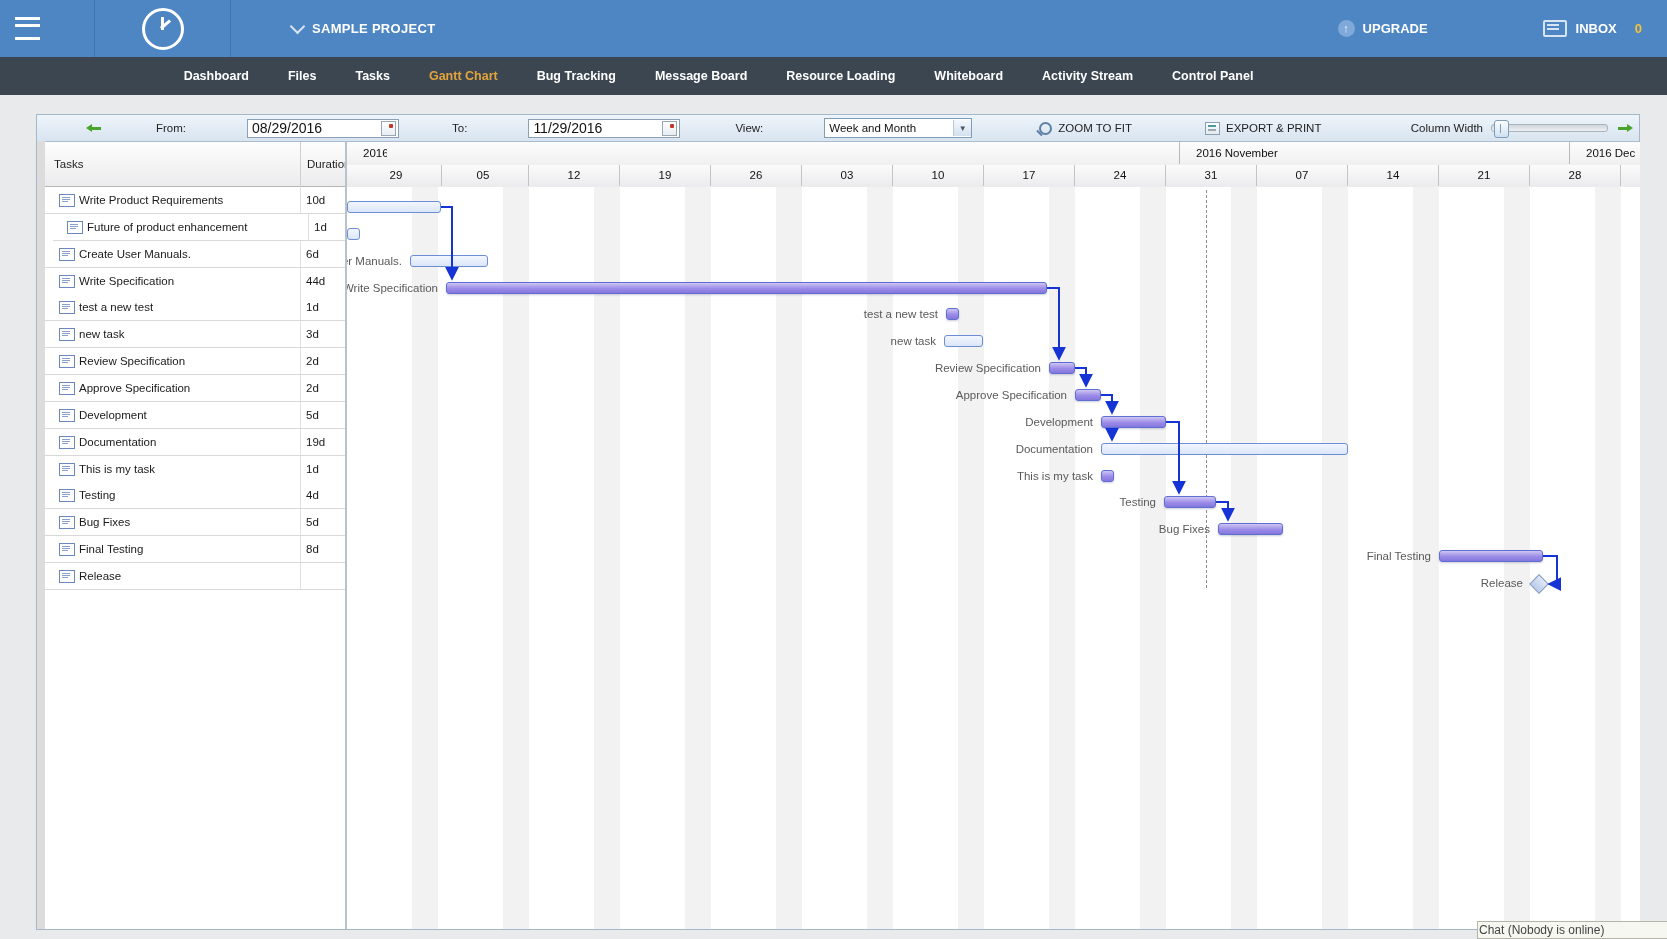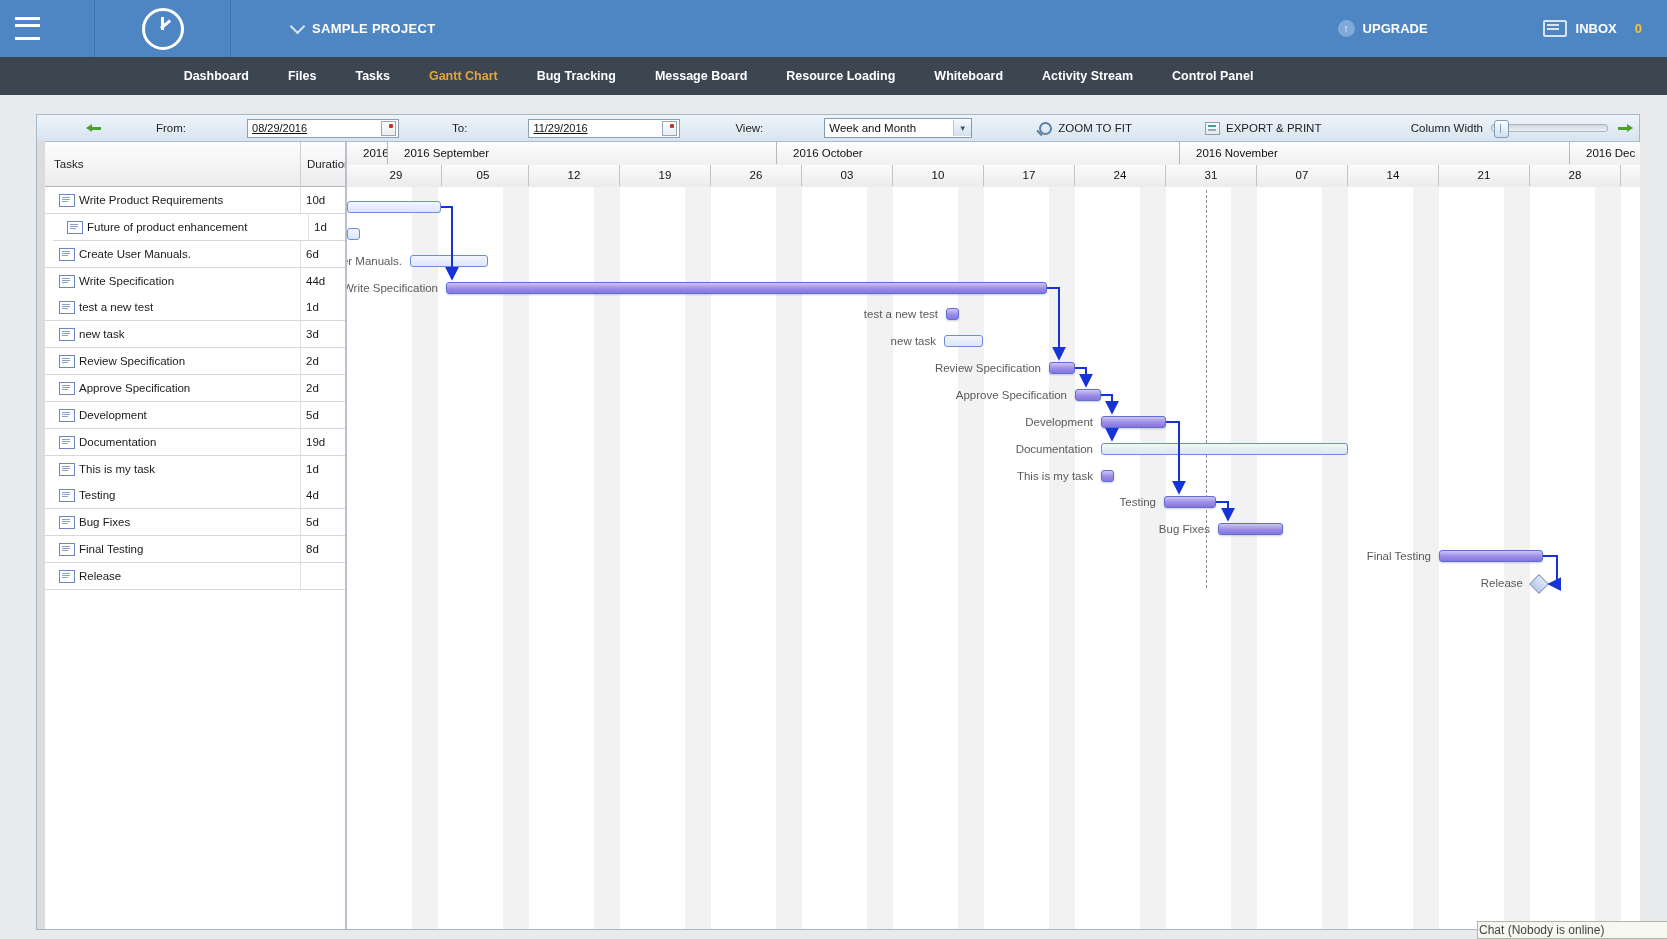--- a/index.html
+++ b/index.html
@@ -40,21 +40,21 @@
   
   #toolbar{left:37px;top:115px;width:1602px;height:26px;background:linear-gradient(#eef4fa,#d8e4f0);border-bottom:1px solid #aabccd;display:flex;align-items:center;font-size:11.5px;color:#222;}
   .garrow{width:15px;height:9px;position:relative;cursor:pointer;}
   .garrow .shaft{position:absolute;top:3px;width:10px;height:3px;background:#4aa42a;}
   .garrow.left .shaft{left:5px}.garrow.right .shaft{left:0}
   .garrow .tip{position:absolute;top:0;width:0;height:0;border-top:4.5px solid transparent;border-bottom:4.5px solid transparent;}
   .garrow.left .tip{left:0;border-right:6px solid #4aa42a;}
   .garrow.right .tip{right:0;border-left:6px solid #4aa42a;}
   #toolbar .lbl{margin:0 22px;}
   .datebox{display:flex;align-items:center;background:#fff;border:1px solid #8aa0b4;height:17px;width:146px;padding:0 2px;}
-  .datebox input{border:none;outline:none;flex:1;font-size:11px;font-family:"Liberation Sans",sans-serif;color:#111;width:100px;background:transparent;text-decoration:underline;}
+  .datebox input{border:none;outline:none;flex:1;font-size:14px;font-family:"Liberation Sans",sans-serif;color:#111;width:100px;background:transparent;}
   .calbtn{width:13px;height:13px;border:1px solid #9aa7b4;background:linear-gradient(#fff,#e8edf2);position:relative;cursor:pointer;flex:none;}
   .calbtn:after{content:"";position:absolute;right:2px;top:2px;width:4px;height:4px;background:#c0392b;border-radius:1px;}
   #view-select{display:flex;align-items:center;background:#fff;border:1px solid #7f9db9;height:18px;width:146px;cursor:pointer;}
   #view-select .val{flex:1;padding-left:4px;font-size:11.5px;color:#111;white-space:nowrap;}
   #view-select .dd{width:17px;height:16px;border-left:1px solid #b9c9d9;background:linear-gradient(#f4f8fc,#d3e0ee);display:flex;align-items:center;justify-content:center;font-size:8px;color:#44576b;}
   .tool-btn{display:flex;align-items:center;cursor:pointer;margin-left:28px;font-size:11.5px;color:#222;}
   .mag{width:9px;height:9px;border:2px solid #5b7fa6;border-radius:50%;position:relative;margin-right:6px;}
   .mag:after{content:"";position:absolute;left:-5px;top:8px;width:7px;height:2px;background:#5b7fa6;transform:rotate(45deg);}
   .doc-ic{width:13px;height:11px;background:linear-gradient(#fdfdfd,#e4e9ee);border:1px solid #8ba0b2;margin-right:6px;position:relative;}
   .doc-ic:before{content:"";position:absolute;left:2px;top:2px;width:8px;height:2px;background:#4a9a9a;}
@@ -291,22 +291,20 @@
         <div class="vline"></div>
         <div class="ticon"></div>
         <div class="tname">Release</div>
         <div class="tdur"></div>
       </div>
     </div>
   <div id="splitter" class="abs"></div>
 
   <div id="month-row" class="abs">
       <div class="mcell" style="left: 0px; width: 40px; border-left: none;">2016 A</div>
-      <div class="mcell" style="left: 40px; width: 389px;">2016 September</div>
-      <div class="mcell" style="left: 429px; width: 403px;">2016 October</div>
       <div class="mcell" style="left: 832px; width: 390px;">2016 November</div>
       <div class="mcell" style="left: 1222px; width: 71px;">2016 Dec</div>
     </div>
   <div id="week-row" class="abs">
       <div class="wcell" style="left: 4px; width: 91px;">29</div>
       <div class="wcell" style="left: 91px; width: 91px;">05</div>
       <div class="wcell" style="left: 182px; width: 91px;">12</div>
       <div class="wcell" style="left: 273px; width: 91px;">19</div>
       <div class="wcell" style="left: 364px; width: 91px;">26</div>
       <div class="wcell" style="left: 455px; width: 91px;">03</div>

